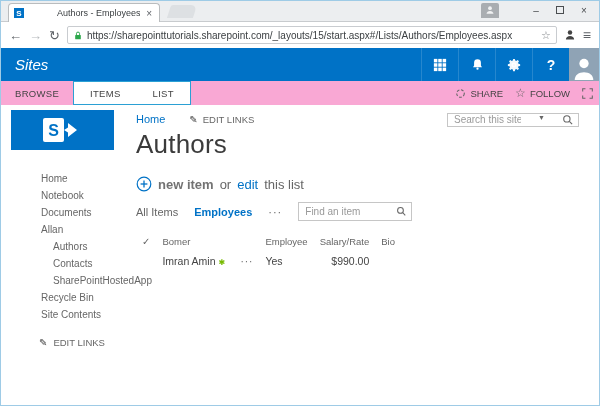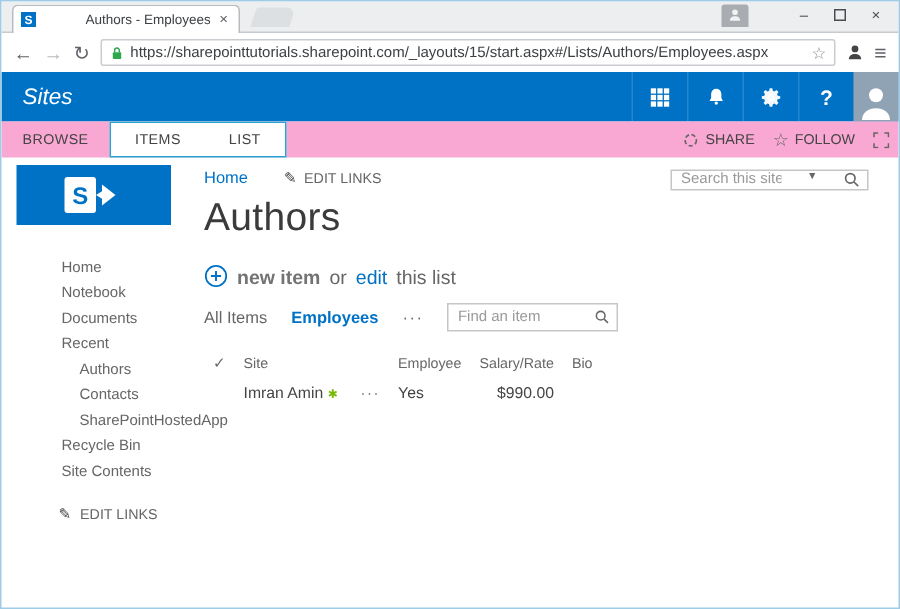--- a/index.html
+++ b/index.html
@@ -230,21 +230,21 @@
         <svg width="44" height="30" viewBox="0 0 44 30">
           <rect x="2" y="3" width="21" height="24" rx="2" fill="#fff"></rect>
           <text x="12.5" y="21" font-size="16" font-weight="bold" fill="#0072c6" text-anchor="middle" font-family="Liberation Sans, sans-serif">S</text>
           <path d="M27 8 l9 7 -9 7 v-4.5 l-4 -2.5 4 -2.5 z" fill="#fff"></path>
         </svg>
       </div>
       <div class="nav-list">
         <div class="nav-item">Home</div>
         <div class="nav-item">Notebook</div>
         <div class="nav-item">Documents</div>
-        <div class="nav-item">Recent</div>
+        <div class="nav-item">Allan</div>
         <div class="nav-item indent">Authors</div>
         <div class="nav-item indent">Contacts</div>
         <div class="nav-item indent">SharePointHostedApp</div>
         <div class="nav-item">Recycle Bin</div>
         <div class="nav-item">Site Contents</div>
       </div>
       <div class="sidebar-editlinks">
         <span class="pencil">✎</span>
         <span>EDIT LINKS</span>
       </div>
@@ -291,21 +291,21 @@
             <circle cx="6.5" cy="6.5" r="4.2" fill="none" stroke="#666" stroke-width="1.5"></circle>
             <line x1="9.8" y1="9.8" x2="13.5" y2="13.5" stroke="#666" stroke-width="1.5"></line>
           </svg>
         </div>
       </div>
 
       <table class="list-table">
         <thead>
           <tr>
             <th class="col-check"><span class="hdr-check">✓</span></th>
-            <th class="col-name">Site</th>
+            <th class="col-name">Bomer</th>
             <th class="col-dots"></th>
             <th class="col-emp">Employee</th>
             <th class="col-sal">Salary/Rate</th>
             <th class="col-bio">Bio</th>
           </tr>
         </thead>
         <tbody>
           <tr>
             <td class="col-check"></td>
             <td class="col-name"><span class="item-name">Imran Amin</span><span class="new-burst">✱</span></td>

